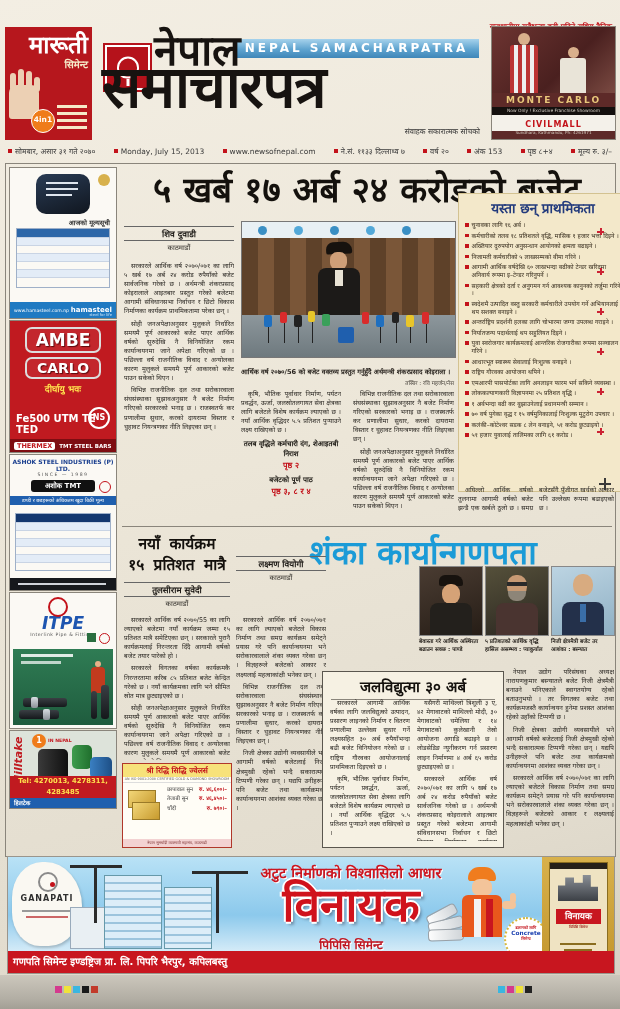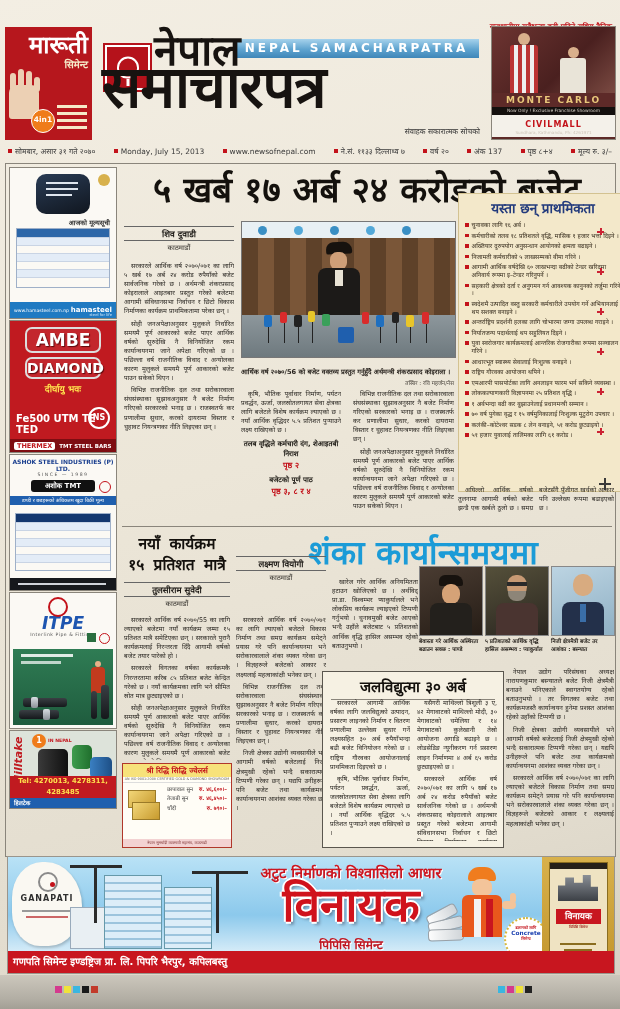--- a/index.html
+++ b/index.html
@@ -186,21 +186,21 @@
 
   <div class="abs monte" style="left:491px;top:26px;width:123px;height:112px;">
     <div class="abs" style="left:0;top:0;right:0;height:66px;background:linear-gradient(135deg,#6d3431,#4a201f 60%,#7a4a42);">
       <div class="figure-head" style="left:26px;top:6px;width:12px;height:12px;"></div>
       <div class="figure-body" style="left:18px;top:18px;width:28px;height:48px;background:repeating-linear-gradient(90deg,#b33 0 4px,#eee 4px 8px);"></div>
       <div class="figure-head" style="left:76px;top:20px;width:11px;height:11px;"></div>
       <div class="figure-body" style="left:68px;top:31px;width:26px;height:35px;background:#e9e4d8;"></div>
     </div>
     <div class="monte-brand" style="top:68px;">MONTE CARLO</div>
     <div class="monte-strip" style="top:80px;height:8px;line-height:8px;">Now Only ! Exclusive Franchise Showroom</div>
-    <div class="monte-mall" style="top:88px;height:22px;line-height:14px;">
+    <div class="monte-mall" style="top:88px;height:16px;line-height:14px;">
       <span class="monte-mall-name">CIVILMALL</span>
     </div>
     <div class="monte-addr" style="top:103px;">Sundhara, Kathmandu, Ph: 4261971</div>
   </div>
 
   <div class="abs dateline" style="left:8px;top:143px;width:604px;height:16px;">
     <span class="dl-item">
         <span class="dl-bullet"></span>
         <span>सोमबार, असार ३१ गते २०७०</span>
       </span>
@@ -215,21 +215,21 @@
     <span class="dl-item">
         <span class="dl-bullet"></span>
         <span>ने.सं. ११३३ दिल्लाथ्व ७</span>
       </span>
     <span class="dl-item">
         <span class="dl-bullet"></span>
         <span>वर्ष २०</span>
       </span>
     <span class="dl-item">
         <span class="dl-bullet"></span>
-        <span>अंक 137</span>
+        <span>अंक 153</span>
       </span>
     <span class="dl-item">
         <span class="dl-bullet"></span>
         <span>पृष्ठ ८+४</span>
       </span>
     <span class="dl-item">
         <span class="dl-bullet"></span>
         <span>मूल्य रु. ३/–</span>
       </span>
   </div>
@@ -256,21 +256,21 @@
       <span style="font-size:4.6px;">www.hamasteel.com.np</span>
       <span style="font-size:7px;font-weight:800;">hamasteel</span>
     </div>
     <div class="abs" style="right:4px;bottom:1px;font-size:3.8px;color:#cfe6f8;">steel for life</div>
   </div>
 
   <div class="abs adbox ambe" style="left:9px;top:320px;width:106px;height:131px;">
     <div style="height:6px;"></div>
     <span class="ambe-word" style="font-size:17px;">AMBE</span>
     <div style="height:4px;"></div>
-    <span class="ambe-word" style="font-size:14px;">DIAMOND</span>
+    <span class="ambe-word" style="font-size:14px;">CARLO</span>
     <div class="ambe-bless">दीर्घायु भवः</div>
     <div class="ambe-spec" style="position:absolute;left:6px;top:92px;">Fe500 UTM TE TED</div>
     <div class="ns-circle" style="right:6px;top:86px;width:18px;height:18px;font-size:8px;line-height:18px;">NS</div>
     <div class="thermex-strip">
       <span class="thermex-brand">THERMEX</span>
       <span class="thermex-tag">TMT STEEL BARS</span>
     </div>
   </div>
 
   <div class="abs adbox" style="left:9px;top:592px;width:106px;height:135px;">
@@ -475,32 +475,29 @@
   <div class="abs" style="left:124px;top:582px;width:106px;">
     <div class="byline-name">तुलसीराम सुवेदी</div>
     <div class="byline-place">काठमाडौं</div>
   </div>
   <div class="abs body-text" style="left:124px;top:616px;width:106px;height:144px;">
     <p>सरकारले आर्थिक वर्ष २०७०/55 का लागि ल्याएको बजेटमा नयाँ कार्यक्रम जम्मा १५ प्रतिशत मात्रै समेटिएका छन् । सरकारले पुरानै कार्यक्रमलाई निरन्तरता दिँदै आगामी वर्षको बजेट तयार पारेको हो ।</p>
     <p>सरकारले विगतका वर्षका कार्यक्रमकै निरन्तरतामा करिब ८५ प्रतिशत बजेट केन्द्रित गरेको छ । नयाँ कार्यक्रमका लागि भने सीमित स्रोत मात्र छुट्याइएको छ ।</p>
     <p>सोही जनअपेक्षाअनुसार मुलुकले निर्धारित समयमै पूर्ण आकारको बजेट पाएर आर्थिक वर्षको सुरुदेखि नै विनियोजित रकम कार्यान्वयनमा जाने अपेक्षा गरिएको छ । पछिल्ला वर्ष राजनीतिक विवाद र अन्योलका कारण मुलुकले समयमै पूर्ण आकारको बजेट पाउन सकेको थिएन ।</p>
   </div>
 
-  <div class="abs headline-blue" style="left:273px;top:532px;width:300px;">शंका कार्यान्समयमा</div>
+  <div class="abs headline-blue" style="left:273px;top:532px;width:300px;">शंका कार्यान्गणपता</div>
   <div class="abs" style="left:236px;top:556px;width:90px;">
     <div class="byline-name">लक्ष्मण वियोगी</div>
     <div class="byline-place">काठमाडौं</div>
   </div>
   <div class="abs body-text" style="left:236px;top:616px;width:90px;height:228px;">
     <p>सरकारले आर्थिक वर्ष २०७०/०७१ का लागि ल्याएको बजेटले विकास निर्माण तथा समग्र कार्यक्रम समेट्ने प्रयास गरे पनि कार्यान्वयनमा भने सरोकारवालाले शंका व्यक्त गरेका छन् । विज्ञहरूले बजेटको आकार र लक्ष्यलाई महत्वाकांक्षी भनेका छन् ।</p>
     <p>विभिन्न राजनीतिक दल तथा सरोकारवाला संघसंस्थाका सुझावअनुसार नै बजेट निर्माण गरिएको सरकारको भनाइ छ । राजस्वतर्फ कर प्रणालीमा सुधार, करको दायरामा विस्तार र चुहावट नियन्त्रणका नीति लिइएका छन् ।</p>
     <p>निजी क्षेत्रका उद्योगी व्यवसायीले भने आगामी वर्षको बजेटलाई निजी क्षेत्रमुखी रहेको भन्दै सकारात्मक टिप्पणी गरेका छन् । यद्यपि उनीहरूले पनि बजेट तथा कार्यक्रमको कार्यान्वयनमा आशंका व्यक्त गरेका छन् ।</p>
-  </div>
-  <div class="abs body-text" style="left:332px;top:578px;width:86px;height:86px;">
-    <p>खारेज गरेर आर्थिक अनियमितता हटाउन खोजिएको छ । अर्थविद् प्रा.डा. विश्वम्भर प्याकुर्यालले भने लोकप्रिय कार्यक्रम ल्याइएको टिप्पणी गर्नुभयो । चुनावमुखी बजेट आएको भन्दै उहाँले बजेटबाट ५ प्रतिशतको आर्थिक वृद्धि हासिल असम्भव रहेको बताउनुभयो ।</p>
   </div>
 
   <div class="abs portrait" style="left:419px;top:566px;width:62px;height:68px;background:linear-gradient(160deg,#4a3c32,#261d16);">
     <div class="abs" style="left:19px;top:8px;width:24px;height:11px;background:#17120e;border-radius:6px 8px 2px 2px;"></div>
     <div class="abs" style="left:22px;top:17px;width:18px;height:20px;background:#d5a277;border-radius:45%;"></div>
     <div class="abs" style="left:10px;top:36px;width:42px;height:32px;background:#23201c;border-radius:8px 8px 0 0;"></div>
   </div>
   <div class="abs portrait" style="left:485px;top:566px;width:62px;height:68px;background:linear-gradient(160deg,#55503a,#2a2620);">
     <div class="abs" style="left:21px;top:8px;width:20px;height:22px;background:#c79a74;border-radius:45%;"></div>
     <div class="abs" style="left:21px;top:15px;width:20px;height:4px;background:#2a2a2a;"></div>

